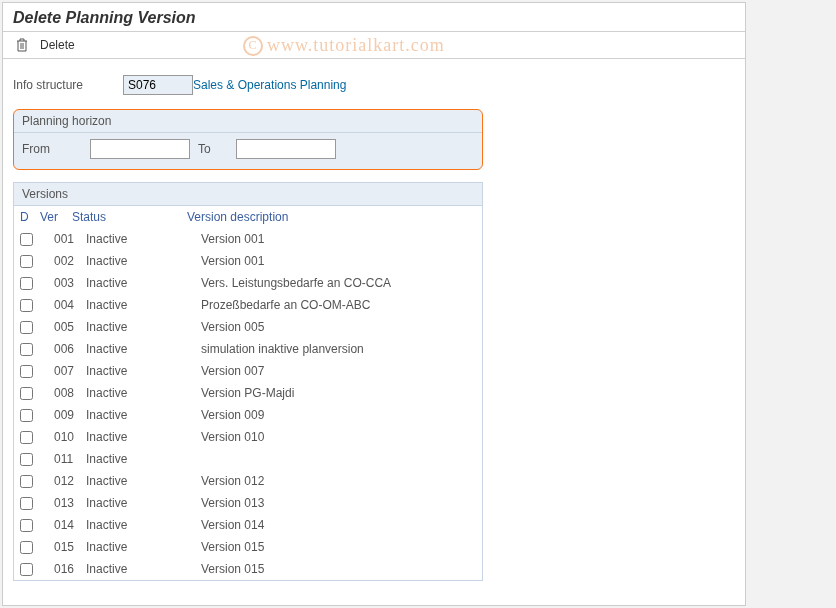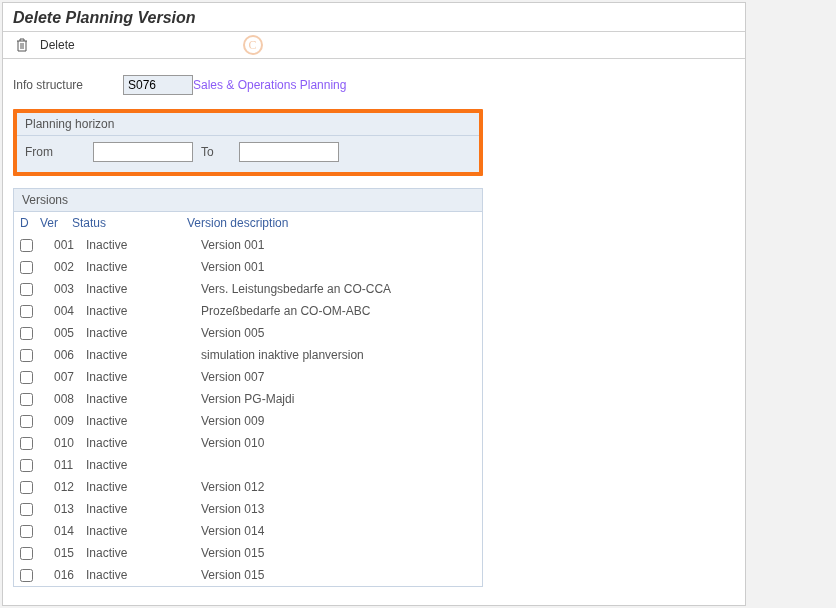--- a/index.html
+++ b/index.html
@@ -69,27 +69,27 @@
     }
     .info-input {
       width: 70px;
       height: 20px;
       border: 1px solid #999;
       background: #e8eef5;
       padding: 0 4px;
       font-size: 12px;
       font-family: inherit;
     }
-    .info-desc { color: #8b5cf6; }
+    .info-desc { color: #0369a1; }
     .groupbox {
-      border: 4px solid #f97316;
+      border: 1px solid #f97316;
       background: #e8eef5;
       margin-bottom: 12px;
       width: 470px;
-      border-radius: 1px;
+      border-radius: 6px;
     }
     .groupbox-title {
       padding: 4px 8px;
       color: #555;
       border-bottom: 1px solid #c8d4e3;
     }
     .groupbox-body {
       padding: 6px 8px 10px 8px;
       display: flex;
       align-items: center;
@@ -336,15 +336,16 @@
               <span class="col-desc">Version 015</span>
             </div>
           </div>
       </div>
     </div>
 
   </div>
 
   <div class="watermark">
     <span class="wm-c">C</span>
+    <span>www.tutorialkart.com</span>
   </div>
 
 </div>
 
 </body></html>

